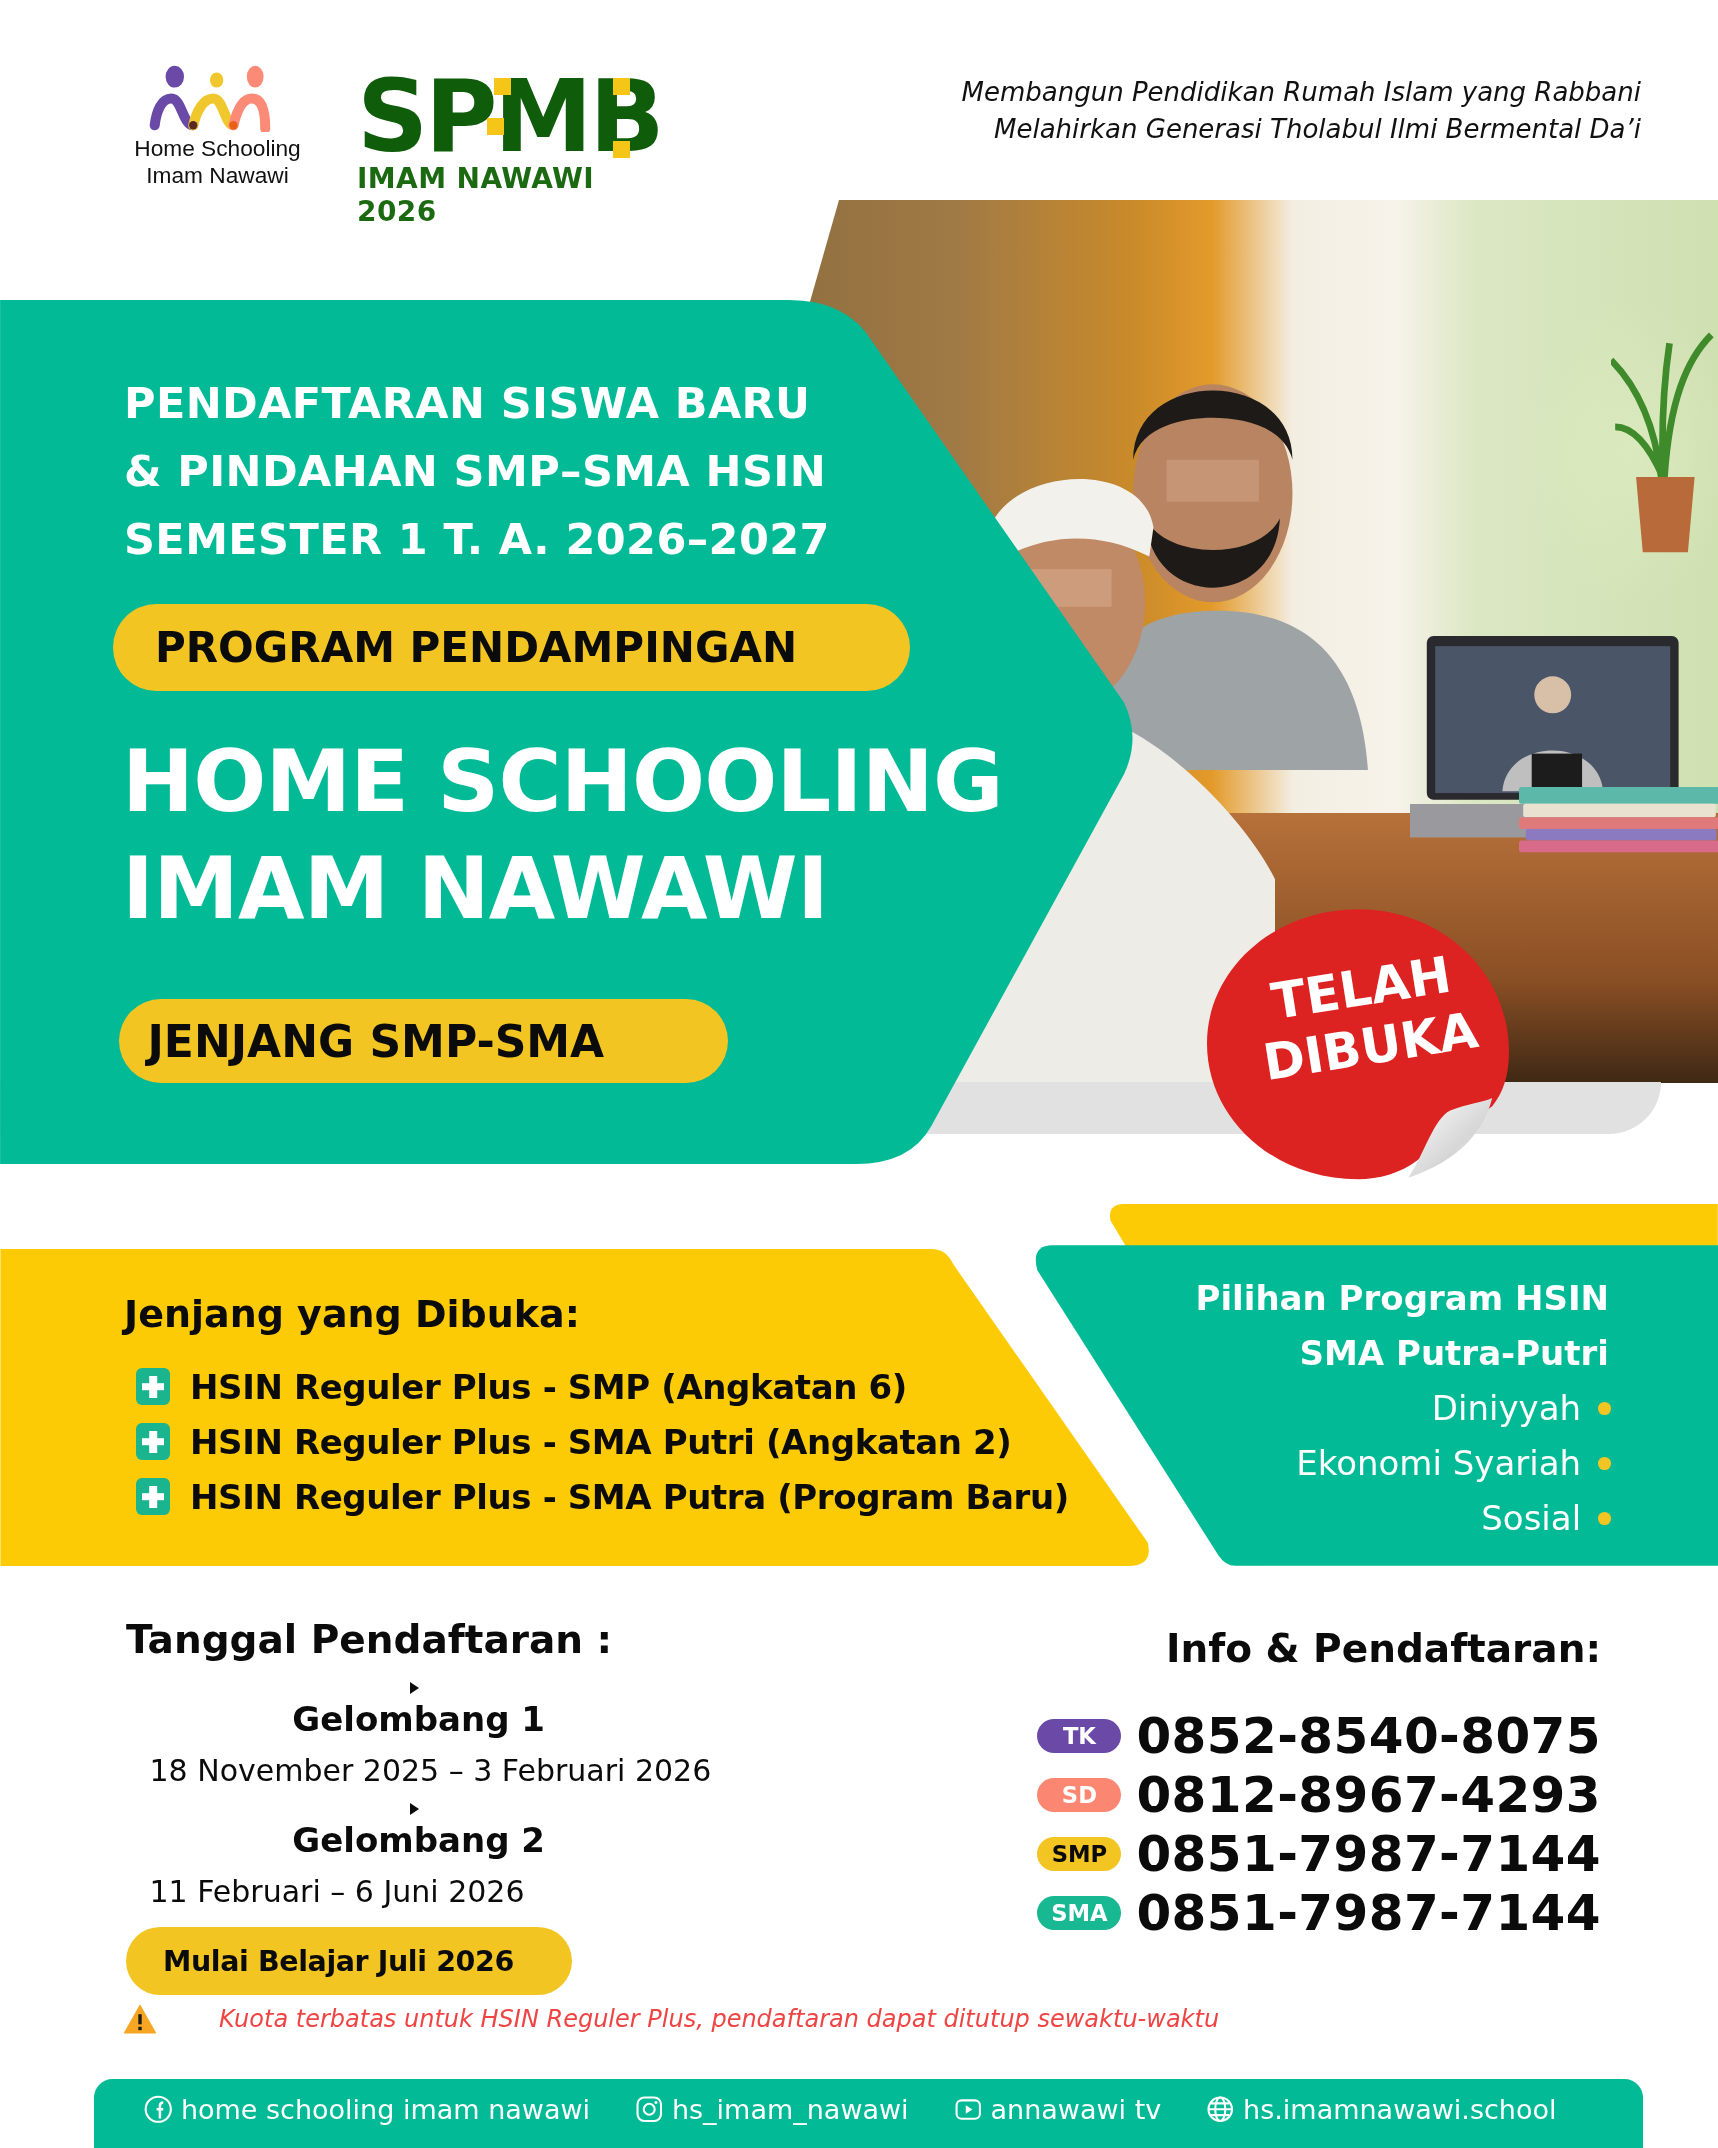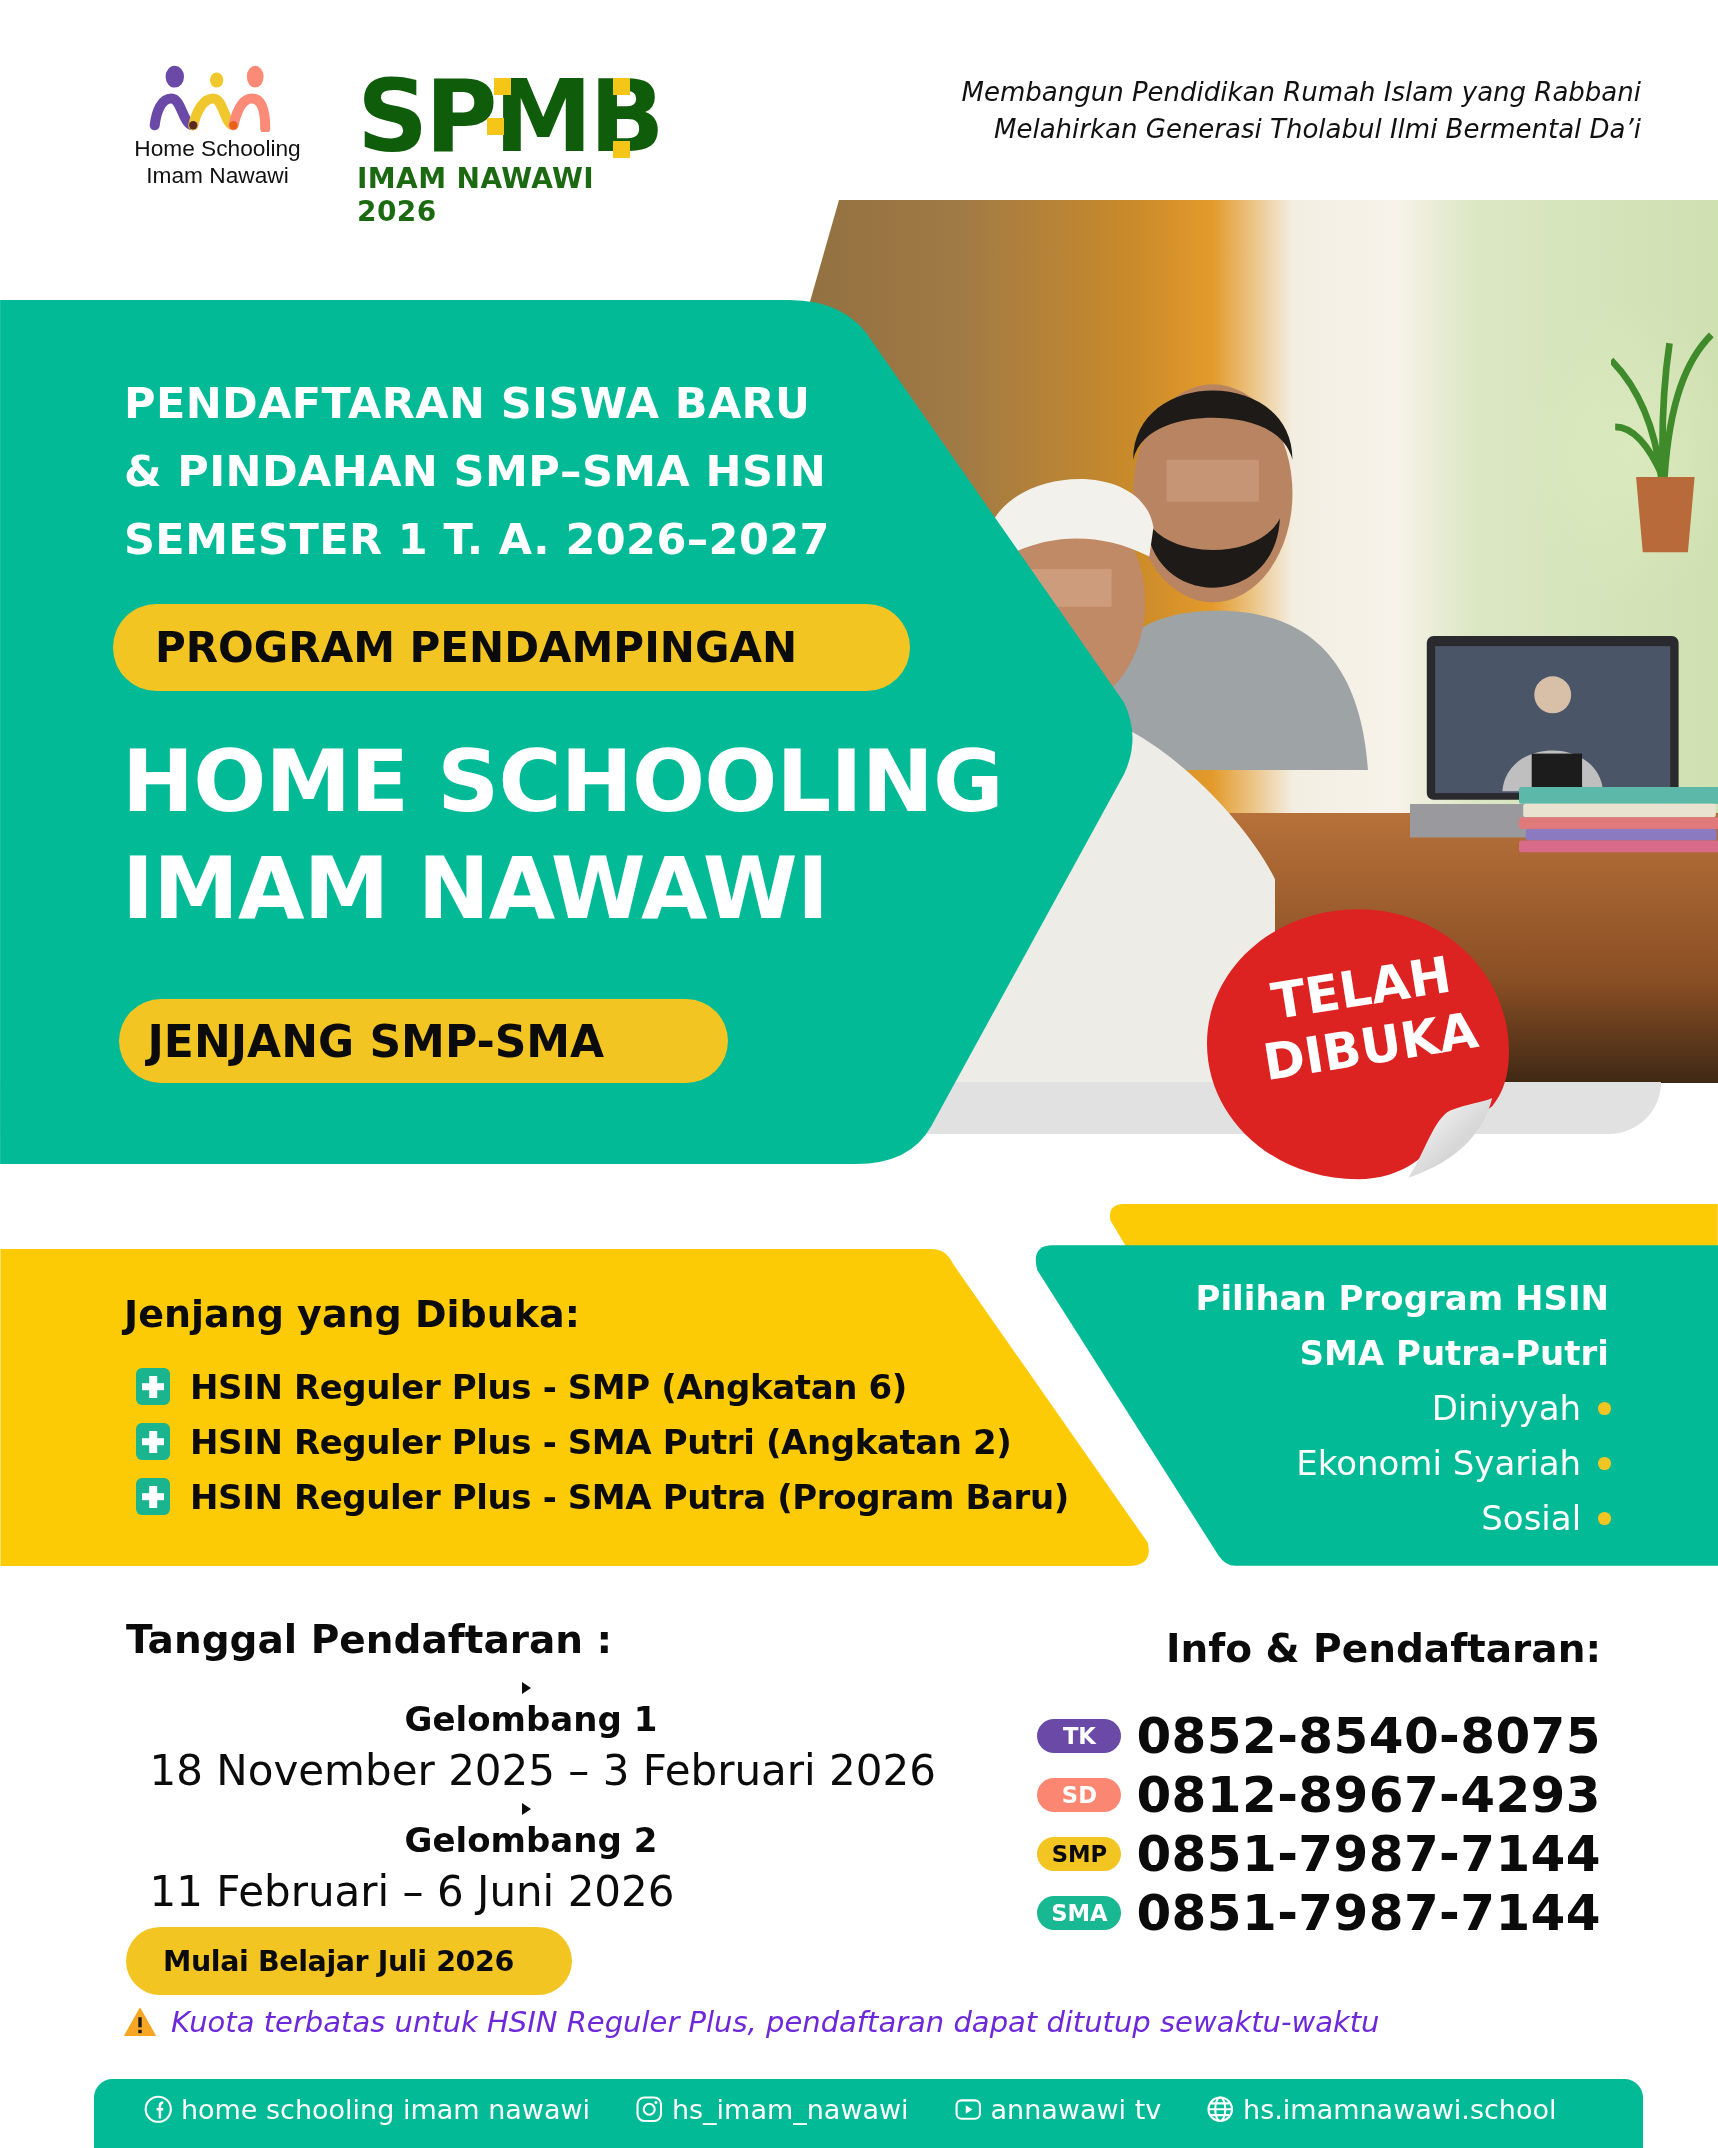--- a/index.html
+++ b/index.html
@@ -67,32 +67,32 @@
   .prog-title { font-weight: 800; font-size: 34px; line-height: 55px; }
   .prog-item { font-size: 34px; line-height: 55px; display: flex; justify-content: flex-end; align-items: center; text-align: right; }
   .prog-dot { width: 12.6px; height: 12.6px; border-radius: 50%; background: #f3c523; margin-left: 17px; margin-right: -1.7px; }
 
   
   .dates { left: 126px; top: 1615px; font-family: "DejaVu Sans", sans-serif; }
   .dates-title { font-weight: 800; font-size: 39px; line-height: 50px; margin-bottom: 17px; }
   .wave { margin-bottom: 5px; }
   .wave-name { font-weight: 800; font-size: 34px; line-height: 50px; display: flex; align-items: center; flex-direction: column; }
   .tri { width: 0; height: 0; border-top: 6.7px solid transparent; border-bottom: 6.7px solid transparent; border-left: 9.2px solid #0b0b0b; margin-right: 10px; margin-left: 1.7px; }
-  .wave-range { font-size: 42px; line-height: 54px; padding-left: 23.5px; }
+  .wave-range { font-size: 30px; line-height: 54px; padding-left: 23.5px; }
   .pill-start { position: relative; margin-top: 8.4px; width: 446px; height: 68px; font-size: 28.5px; padding-left: 37px; letter-spacing: -0.4px; border-radius: 34px; }
 
   
   .contact { right: 117px; top: 1624px; font-family: "DejaVu Sans", sans-serif; }
   .contact-title { font-weight: 800; font-size: 39px; line-height: 50px; text-align: right; margin-bottom: 32px; }
   .contact-row { display: flex; align-items: center; justify-content: flex-end; height: 59px; }
   .badge { width: 84px; height: 34px; border-radius: 18.5px; color: #fff; font-weight: 800; font-size: 22.7px; display: flex; align-items: center; justify-content: center; margin-right: 15px; }
   .phone { font-weight: 700; font-size: 50px; letter-spacing: 0.4px; }
 
   
-  .warning { left: 124px; top: 2005px; display: flex; align-items: center; font-style: italic; font-size: 29px; font-family: "DejaVu Sans", sans-serif; color: #6d28d9; }
+  .warning { left: 124px; top: 2005px; display: flex; align-items: center; font-style: italic; font-size: 24px; font-family: "DejaVu Sans", sans-serif; color: #ef4444; gap: 48px; }
   .warning svg { margin-right: 15px; }
 
   
   .footer { left: 94px; top: 2079px; width: 1549px; height: 101px; background: #02ba96; border-radius: 18.5px; display: flex; align-items: flex-start; padding-top: 15px; padding-left: 50px; color: #fff; font-size: 27px; font-family: "DejaVu Sans", sans-serif; }
   .footer-item { display: flex; align-items: center; margin-right: 45px; }
   .footer-item svg { margin-right: 8.4px; }
 </style>
 </head>
 <body>
 

